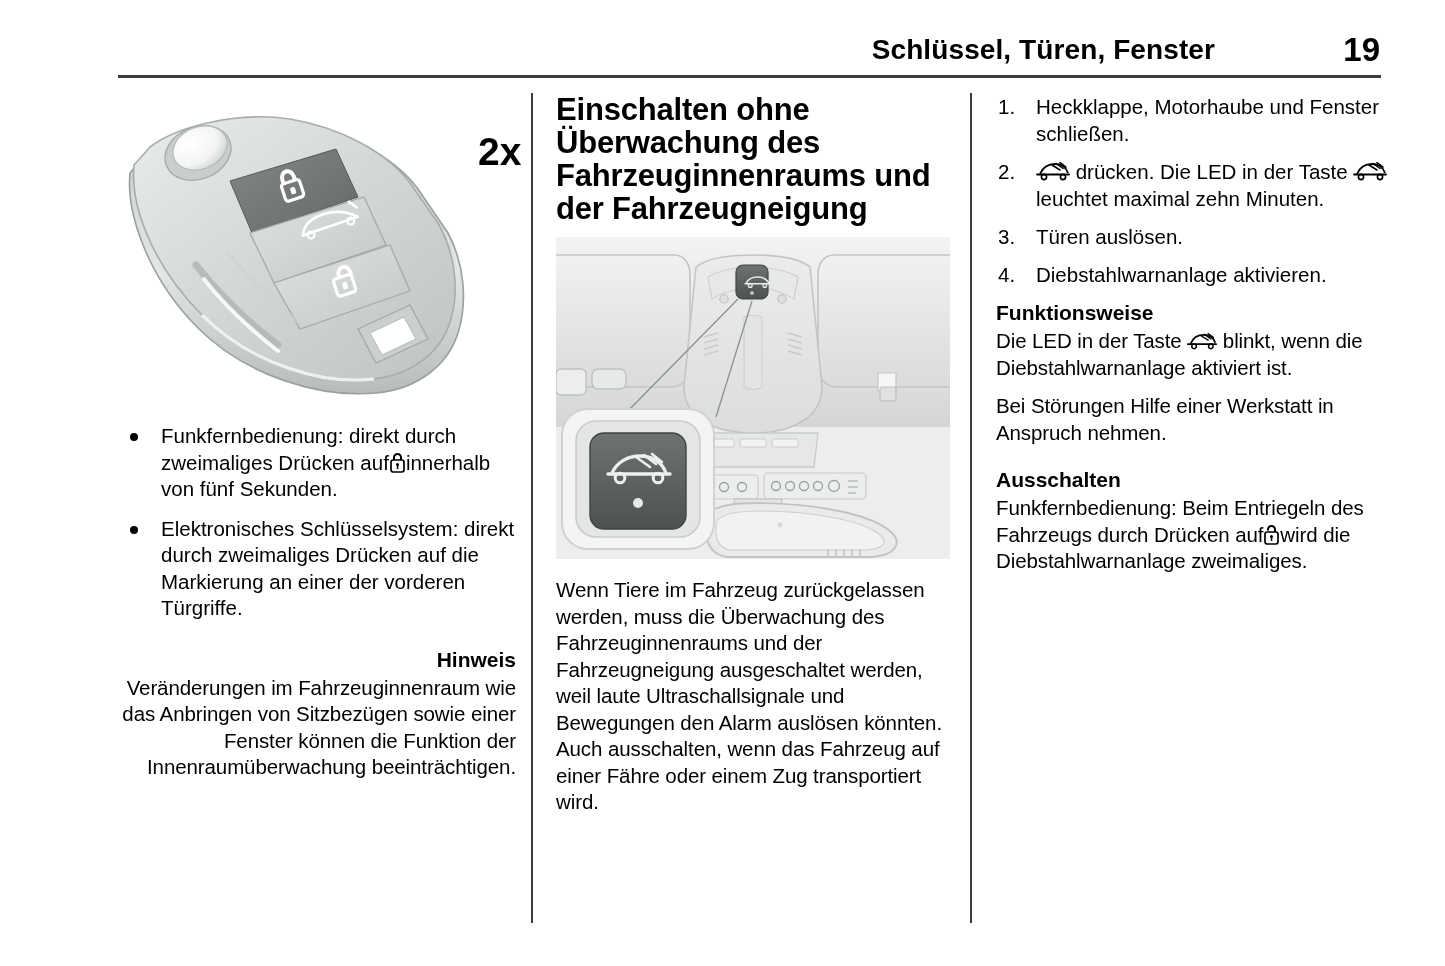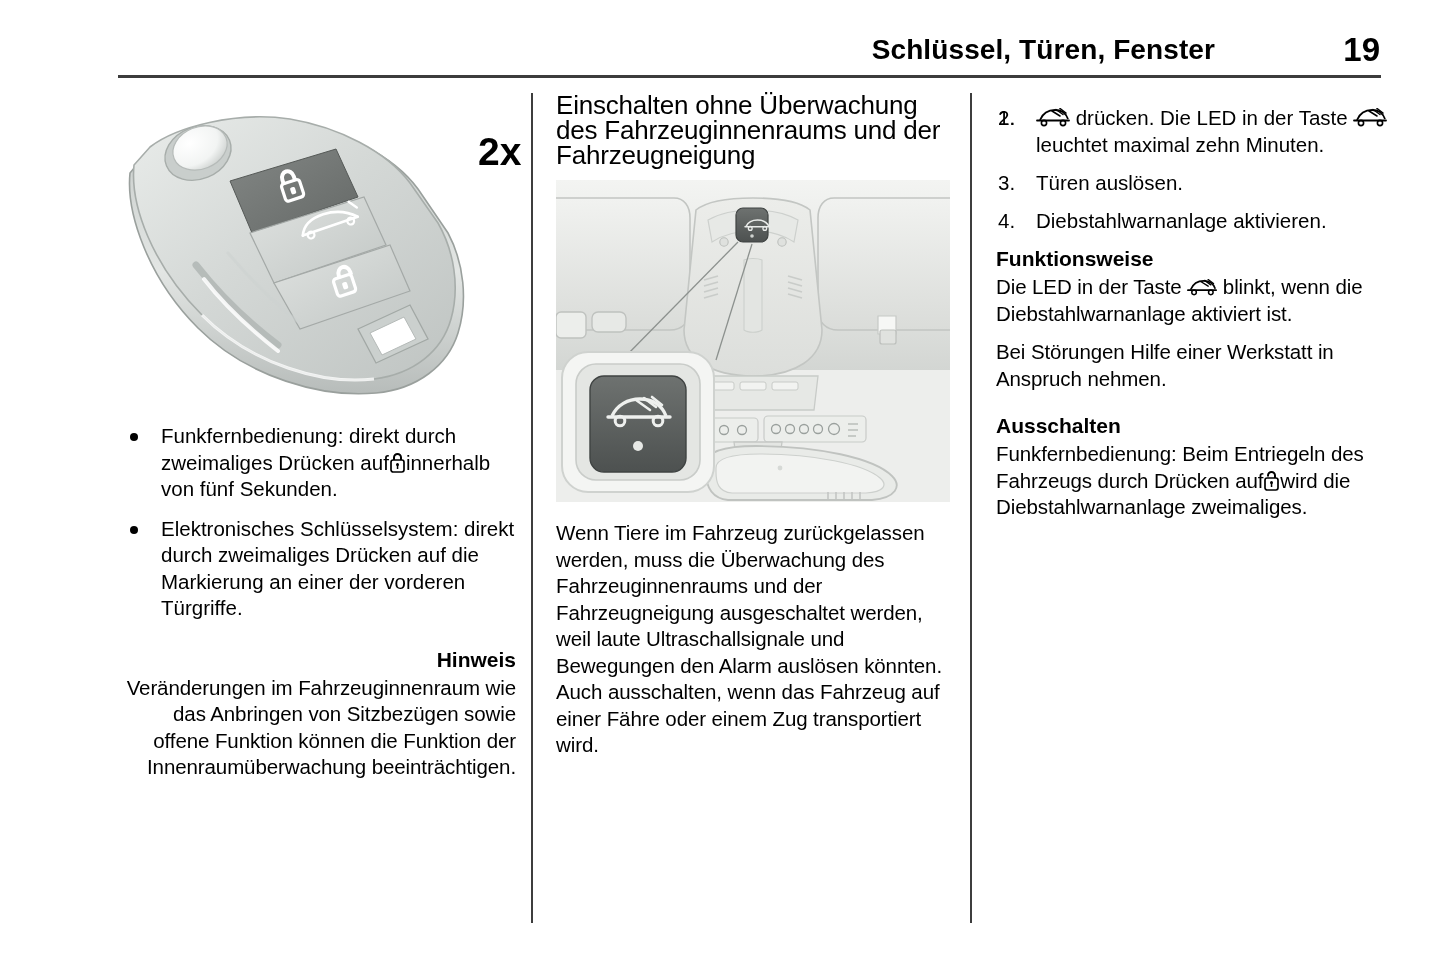--- a/index.html
+++ b/index.html
@@ -46,21 +46,21 @@
 
   .body-text{
     font-size:20.5px;line-height:26.5px;
     letter-spacing:-0.1px;
   }
   .sec-head{
     font-size:21px;font-weight:bold;line-height:27px;
     margin-bottom:2px;
   }
   .col-head{
-    font-size:26px;font-weight:normal;line-height:25px;
+    font-size:31px;font-weight:bold;line-height:33px;
     letter-spacing:-0.2px;
   }
 
   
   ul.bullets{list-style:none;}
   ul.bullets li{
     position:relative;padding-left:43px;
     font-size:20.5px;line-height:26.5px;
     margin-bottom:13px;
   }
@@ -194,21 +194,21 @@
             </svg></span><span>innerhalb von fünf Sekunden.</span>
       </li>
       <li>
         <span class="dot"></span>
         <span>Elektronisches Schlüsselsystem: direkt durch zweimaliges Drücken auf die Markierung an einer der vorderen Türgriffe.</span>
       </li>
     </ul>
 
     <div style="margin-top:24px;text-align:right;">
       <div class="sec-head">Hinweis</div>
-      <p class="body-text">Veränderungen im Fahrzeuginnenraum wie das Anbringen von Sitzbezügen sowie offene Funktion können die Funktion der Innenraumüberwachung beeinträchtigen.</p>
+      <p class="body-text">Veränderungen im Fahrzeuginnenraum wie das Anbringen von Sitzbezügen sowie einer Fenster können die Funktion der Innenraumüberwachung beeinträchtigen.</p>
     </div>
   </div>
 
   <div class="col col2">
 
     <h2 class="col-head">Einschalten ohne Überwachung des Fahrzeuginnenraums und der Fahrzeugneigung</h2>
 
     <div style="margin-top:12px;width:394px;height:322px;background:#edeeec;overflow:hidden;">
       <svg width="394" height="322" viewBox="0 0 394 322" xmlns="http://www.w3.org/2000/svg">
         <defs>
@@ -336,20 +336,21 @@
     </div>
 
     <p class="body-text" style="margin-top:18px;">Wenn Tiere im Fahrzeug zurückgelassen werden, muss die Überwachung des Fahrzeuginnenraums und der Fahrzeugneigung ausgeschaltet werden, weil laute Ultraschallsignale und Bewegungen den Alarm auslösen könnten. Auch ausschalten, wenn das Fahrzeug auf einer Fähre oder einem Zug transportiert wird.</p>
   </div>
 
   <div class="col col3">
 
     <ol class="numbers">
       <li>
         <span class="num">1.</span>
+        <span>Heckklappe, Motorhaube und Fenster schließen.</span>
       </li>
       <li>
         <span class="num">2.</span><span class="ic ic-car big"><svg viewBox="0 0 34 19" width="34" height="19" xmlns="http://www.w3.org/2000/svg">
               <path d="M4,12 C7,5 13,2 19,2 C25,2 30,5 32,11" fill="none" stroke="#000" stroke-width="1.8"></path>
               <path d="M1,12.5 L33,12.5" stroke="#000" stroke-width="1.8" stroke-linecap="round"></path>
               <circle cx="8" cy="15" r="2.6" fill="none" stroke="#000" stroke-width="1.6"></circle>
               <circle cx="27" cy="15" r="2.6" fill="none" stroke="#000" stroke-width="1.6"></circle>
               <path d="M16,3 l8,5" stroke="#000" stroke-width="1.5" stroke-linecap="round"></path>
               <path d="M20,1.5 l7,5" stroke="#000" stroke-width="1.5" stroke-linecap="round"></path>
               <path d="M24,0.5 l6,4.5" stroke="#000" stroke-width="1.5" stroke-linecap="round"></path>

